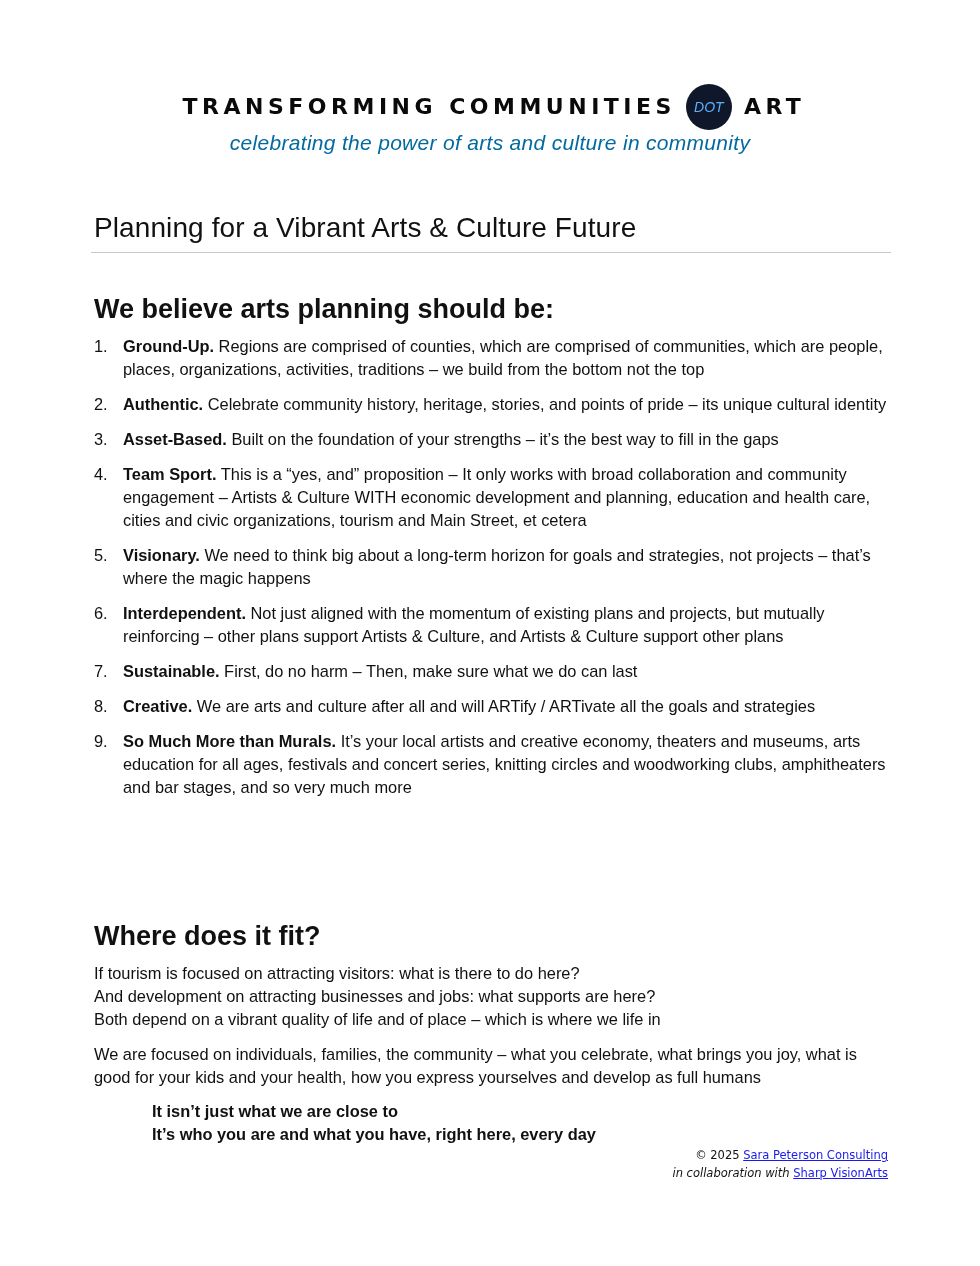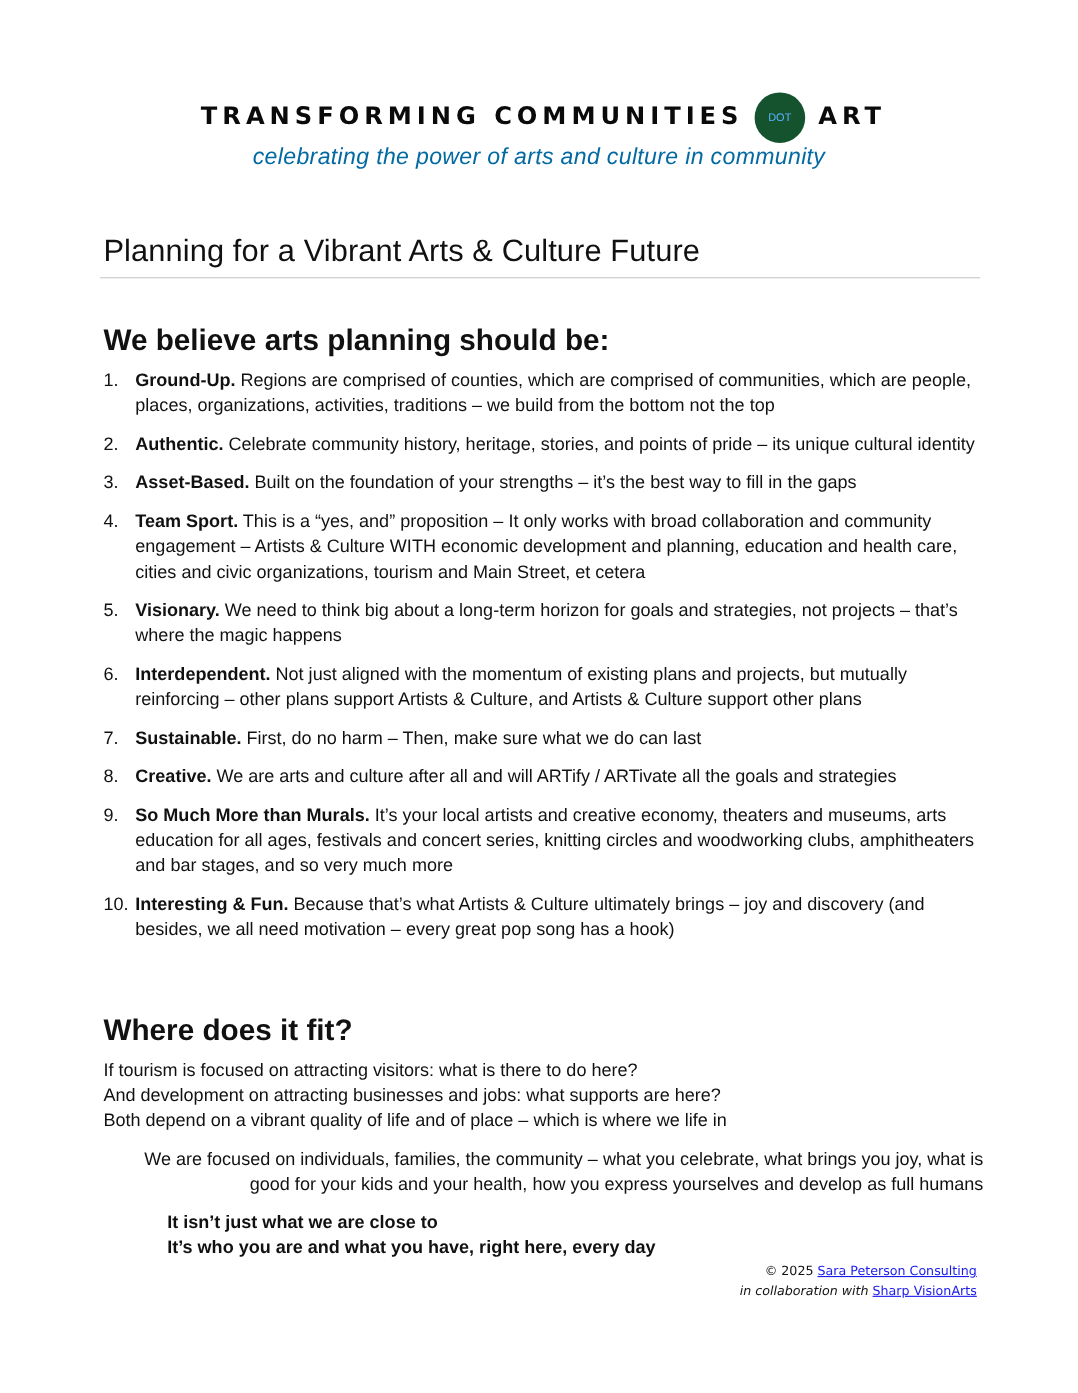--- a/index.html
+++ b/index.html
@@ -35,29 +35,30 @@
       font-size: 22px;
       letter-spacing: 4.5px;
       color: #0a0a0a;
       line-height: 46px;
     }
     .brand-left { margin-left: 8px; }
     .dot-badge {
       width: 46px;
       height: 46px;
       border-radius: 50%;
-      background: #14532d;
+      background: #0f172a;
       color: #5cb2ff;
       font-family: "Liberation Sans", sans-serif;
-      font-size: 10px;
+      font-size: 14px;
       display: flex;
       align-items: center;
       justify-content: center;
       margin: 0 12px 0 10px;
       letter-spacing: 0;
+      font-style: italic;
     }
     .tagline {
       font-family: "Liberation Sans", sans-serif;
       font-style: italic;
       font-size: 21px;
       color: #0369a1;
       margin-top: 0px;
       line-height: 26px;
       letter-spacing: 0.3px;
     }
@@ -114,21 +115,21 @@
     .principle-name { font-weight: bold; }
     .fit-text {
       position: absolute;
       left: 94px;
       top: 962px;
       width: 800px;
       font-size: 16.4px;
       line-height: 23px;
     }
     .fit-text p { margin: 0; }
-    .fit-block-2 { margin-top: 12px !important; text-align: right; }
+    .fit-block-2 { margin-top: 12px !important; }
     .callout {
       position: absolute;
       left: 152px;
       top: 1100px;
       font-size: 16.4px;
       line-height: 23px;
       font-weight: bold;
     }
     .callout div { margin: 0; }
     .footer {
@@ -194,24 +195,20 @@
     <span class="principle-body"><span class="principle-name">Sustainable.</span><span> First, do no harm – Then, make sure what we do can last</span></span>
   </li>
   <li class="principle">
     <span class="principle-num">8.</span>
     <span class="principle-body"><span class="principle-name">Creative.</span><span> We are arts and culture after all and will ARTify / ARTivate all the goals and strategies</span></span>
   </li>
   <li class="principle">
     <span class="principle-num">9.</span>
     <span class="principle-body"><span class="principle-name">So Much More than Murals.</span><span> It’s your local artists and creative economy, theaters and museums, arts education for all ages, festivals and concert series, knitting circles and woodworking clubs, amphitheaters and bar stages, and so very much more</span></span>
   </li>
-  <li class="principle">
-    <span class="principle-num">10.</span>
-    <span class="principle-body"><span class="principle-name">Interesting &amp; Fun.</span><span> Because that’s what Artists &amp; Culture ultimately brings – joy and discovery (and besides, we all need motivation – every great pop song has a hook)</span></span>
-  </li>
 </ol>
 
 <h2 class="section-heading fit-heading">Where does it fit?</h2>
 
 <div class="fit-text">
   <p>If tourism is focused on attracting visitors: what is there to do here?</p>
   <p>And development on attracting businesses and jobs: what supports are here?</p>
   <p>Both depend on a vibrant quality of life and of place – which is where we life in</p>
   <p class="fit-block-2">We are focused on individuals, families, the community – what you celebrate, what brings you joy, what is good for your kids and your health, how you express yourselves and develop as full humans</p>
 </div>

